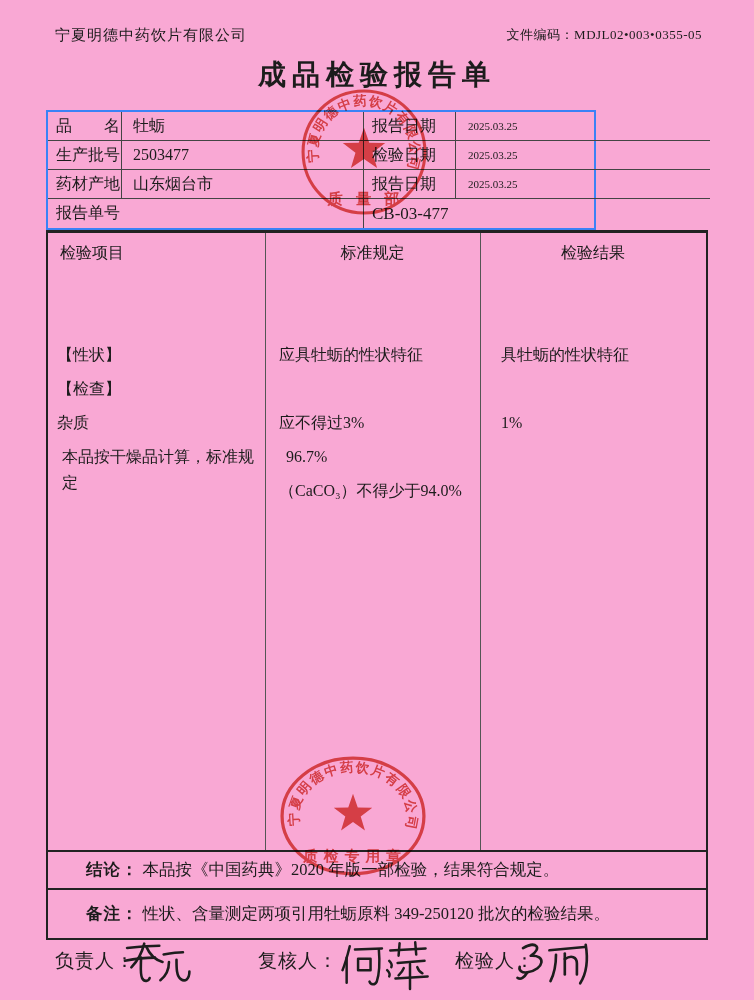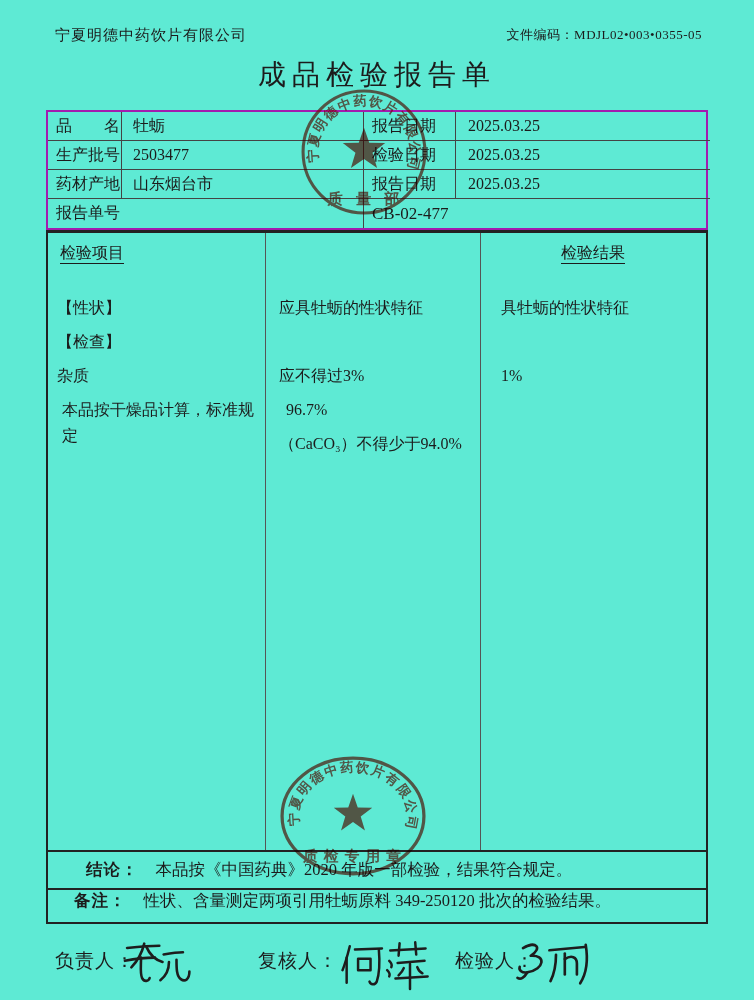--- a/index.html
+++ b/index.html
@@ -1,59 +1,59 @@
 <!DOCTYPE html>
 <html><head>
 <meta charset="utf-8">
 <style>
   html,body{margin:0;padding:0;background:#fff;}
-  .page{position:relative;width:754px;height:1000px;background:#5eead4;
+  .page{position:relative;width:754px;height:1000px;background:#f9a8d4;
         font-family:"Liberation Serif","DejaVu Serif",serif;color:#1c1c1c;overflow:hidden;}
 
   
   .company{position:absolute;left:55px;top:26px;font-size:15px;letter-spacing:1px;}
   .doccode{position:absolute;right:52px;top:26px;font-size:13px;letter-spacing:.5px;}
   .title{position:absolute;left:0;right:0;top:56px;text-align:center;
-         font-size:28px;font-weight:normal;letter-spacing:6px;}
-
-  
-  .info{position:absolute;left:46px;top:110px;width:662px;height:120px;
+         font-size:28px;font-weight:bold;letter-spacing:6px;}
+
+  
+  .info{position:absolute;left:46px;top:110px;width:550px;height:120px;
         display:grid;grid-template-columns:74px 242px 92px 254px;
         grid-template-rows:repeat(4,1fr);
-        border:2px solid #a21caf;box-sizing:border-box;font-size:16px;}
+        border:2px solid #3b82f6;box-sizing:border-box;font-size:16px;}
   .ic{display:flex;align-items:center;padding-left:8px;box-sizing:border-box;
       border-right:1px solid #444;border-bottom:1px solid #444;white-space:nowrap;}
   .ic.noR{border-right:none;}
   .ic.noB{border-bottom:none;}
   .ic.val{padding-left:11px;}
-  .ic.rval{padding-left:12px;font-size:16px;}
+  .ic.rval{padding-left:12px;font-size:11px;}
   .ic.span2{grid-column:1/3;}
   .ic.span2r{grid-column:3/5;font-size:17px;}
 
   
   .spec{position:absolute;left:46px;top:230px;width:662px;height:622px;
         border:2px solid #222;border-top:3px solid #222;box-sizing:border-box;font-size:16px;}
   .vline{position:absolute;top:0;bottom:0;width:1px;background:#555;}
   .v1{left:217px;} .v2{left:432px;}
   .spec-head{position:absolute;top:10px;white-space:nowrap;}
-  .spec-head span{text-decoration:underline;text-underline-offset:5px;}
+  .spec-head span{text-underline-offset:5px;}
   .sh1{left:12px;} .sh2{left:217px;width:215px;text-align:center;} .sh3{left:432px;width:226px;text-align:center;}
   .spec-row{position:absolute;left:0;width:100%;display:grid;
-            grid-template-columns:217px 215px 226px;line-height:26px;}
+            grid-template-columns:217px 215px 226px;line-height:26px;margin-top:47px;}
   .sr1{top:62px;} .sr2{top:96px;} .sr3{top:130px;} .sr4{top:164px;} .sr5{top:198px;}
   .sc-item{padding-left:9px;} .sc-std{padding-left:14px;} .sc-res{padding-left:21px;}
 
   
   .concl{position:absolute;left:46px;top:852px;width:662px;height:38px;
          border:2px solid #222;border-top:none;box-sizing:border-box;
          display:flex;align-items:center;padding-left:38px;font-size:16.5px;}
-  .remark{position:absolute;left:46px;top:890px;width:662px;height:34px;
+  .remark{position:absolute;left:46px;top:890px;width:662px;height:50px;
           border:2px solid #222;border-top:none;box-sizing:border-box;
-          display:flex;padding-left:26px;font-size:16.5px;}
-  .rowlabel{font-weight:bold;margin-right:17px;letter-spacing:1px;}
+          display:flex;align-items:center;padding-left:38px;font-size:16.5px;}
+  .rowlabel{font-weight:bold;margin-right:4px;letter-spacing:1px;}
 
   
   .sigrow{position:absolute;left:0;top:936px;width:100%;height:60px;font-size:19px;}
   .siglabel{position:absolute;top:12px;letter-spacing:1px;}
   .sl1{left:55px;} .sl2{left:258px;text-align:right;} .sl3{left:455px;}
   .sig{position:absolute;}
   .sig path{fill:none;stroke:#1d1d1d;stroke-width:2.4;stroke-linecap:round;stroke-linejoin:round;}
   .sg1{left:112px;top:0;} .sg2{left:336px;top:2px;} .sg3{left:512px;top:0;}
 
   
@@ -83,28 +83,29 @@
     <div class="ic val">2503477</div>
     <div class="ic">检验日期</div>
     <div class="ic rval noR">2025.03.25</div>
 
     <div class="ic">药材产地</div>
     <div class="ic val">山东烟台市</div>
     <div class="ic">报告日期</div>
     <div class="ic rval noR">2025.03.25</div>
 
     <div class="ic span2 noB">报告单号</div>
-    <div class="ic span2r noR noB">CB-02-477</div>
+    <div class="ic span2r noR noB">CB-03-477</div>
   </div>
 
   <div class="spec">
     <div class="vline v1"></div>
     <div class="vline v2"></div>
 
     <div class="spec-head sh1"><span>检验项目</span></div>
+    <div class="spec-head sh2"><span>标准规定</span></div>
     <div class="spec-head sh3"><span>检验结果</span></div>
 
     <div class="spec-row sr1">
       <div class="sc-item">【性状】</div>
       <div class="sc-std">应具牡蛎的性状特征</div>
       <div class="sc-res">具牡蛎的性状特征</div>
     </div>
     <div class="spec-row sr2">
       <div class="sc-item">【检查】</div>
       <div class="sc-std"></div>

